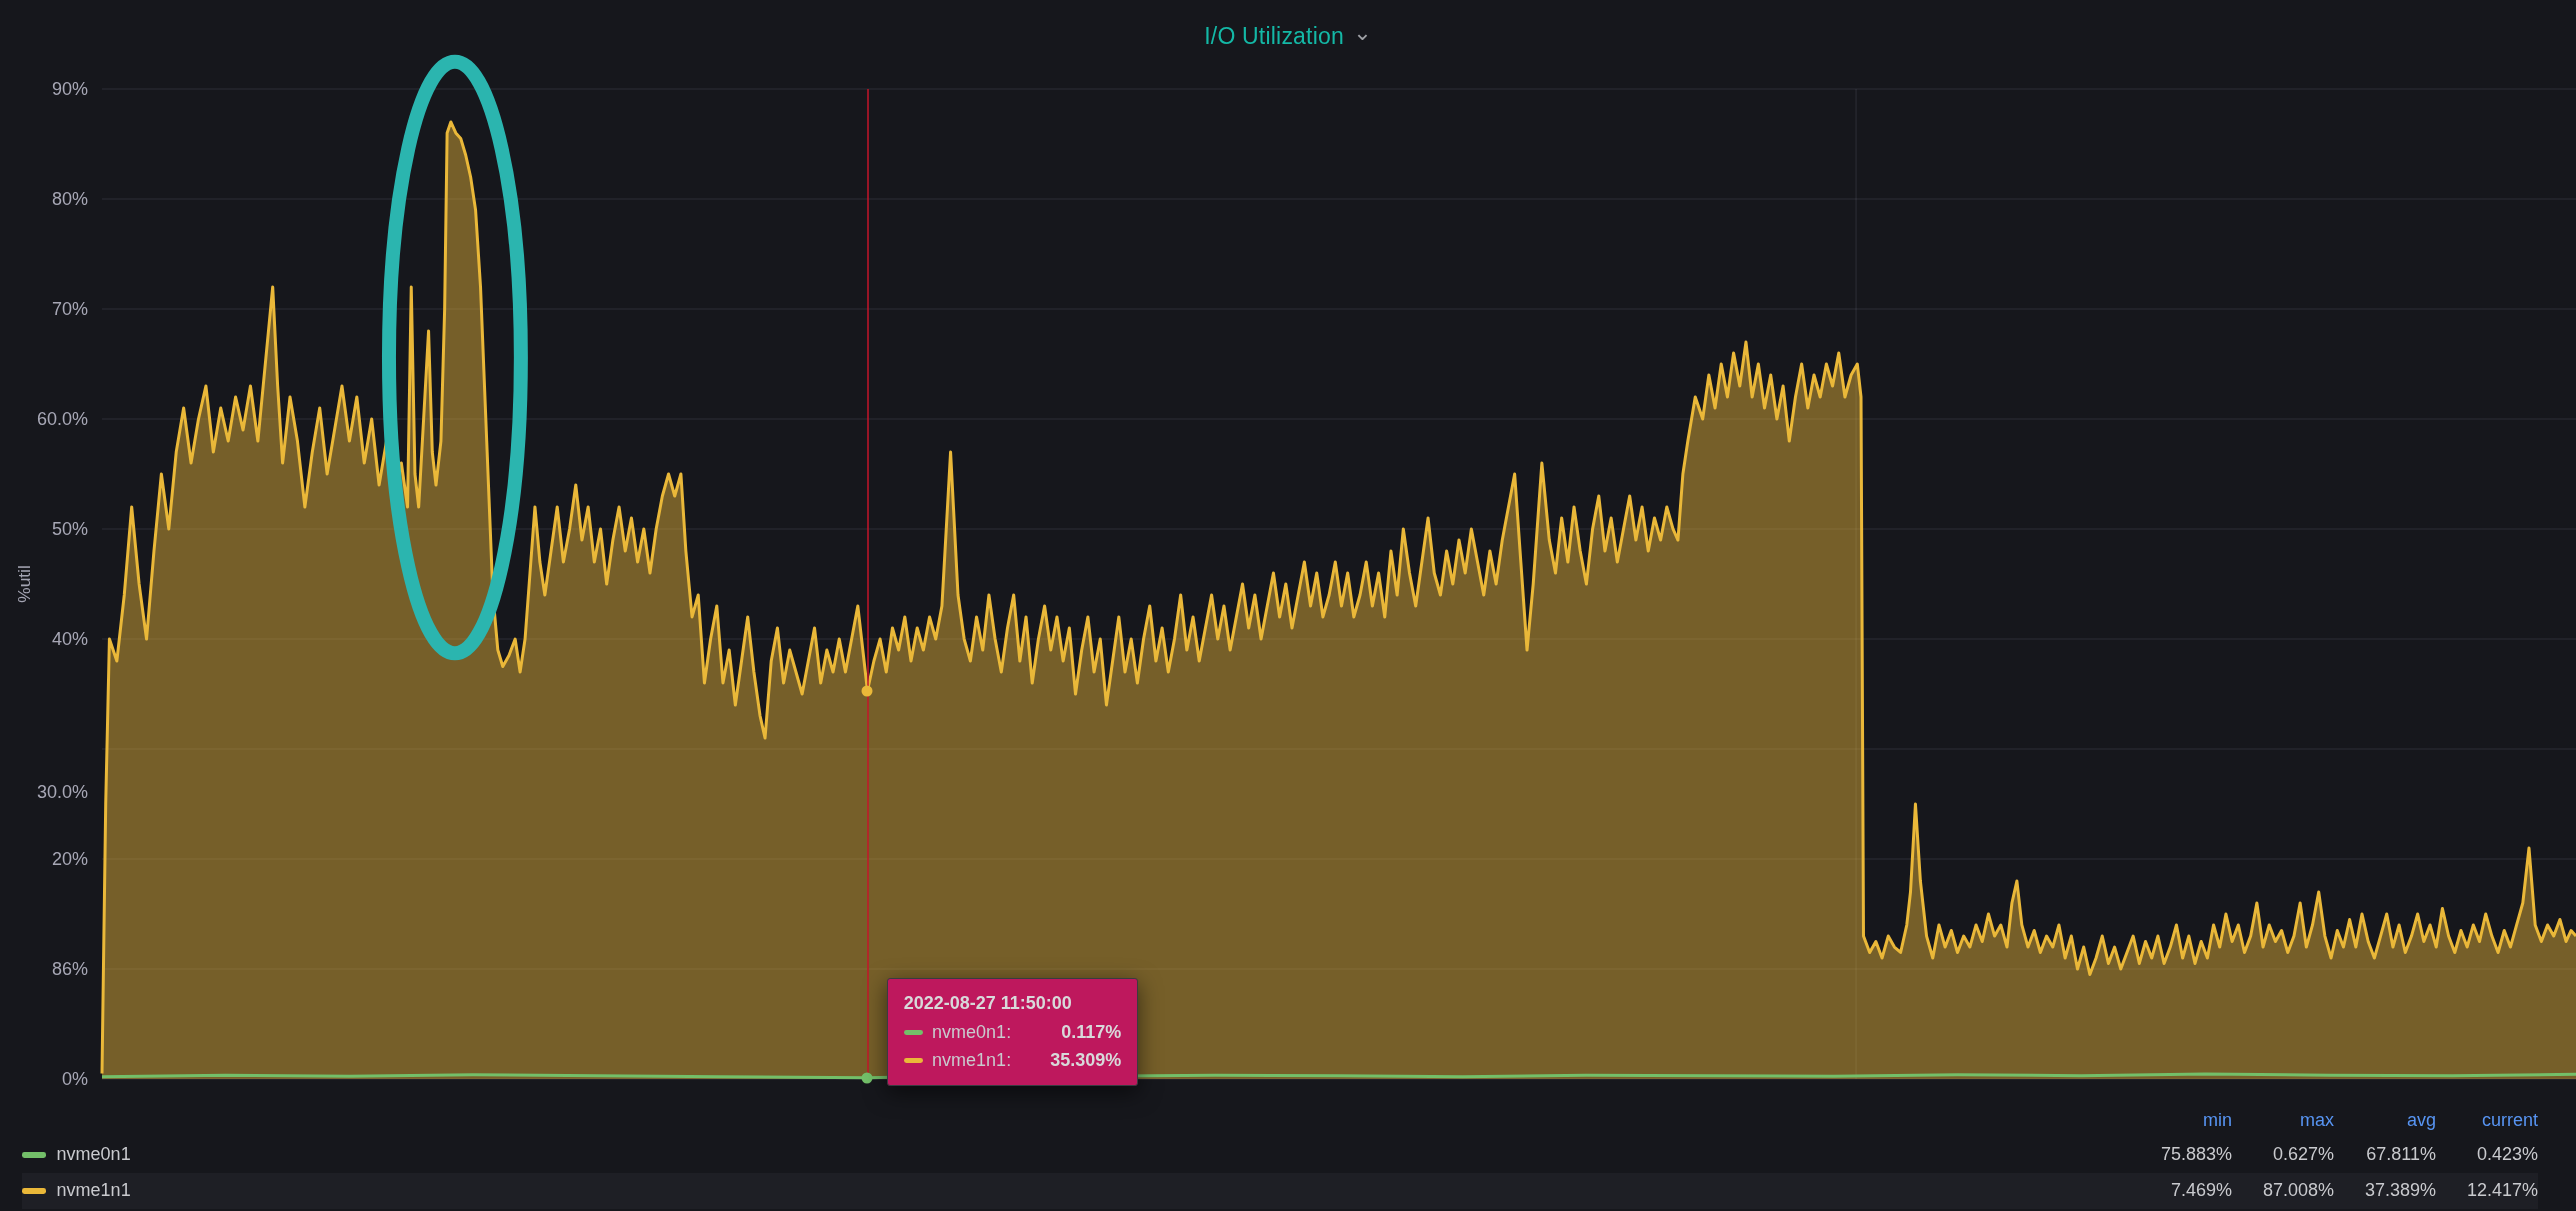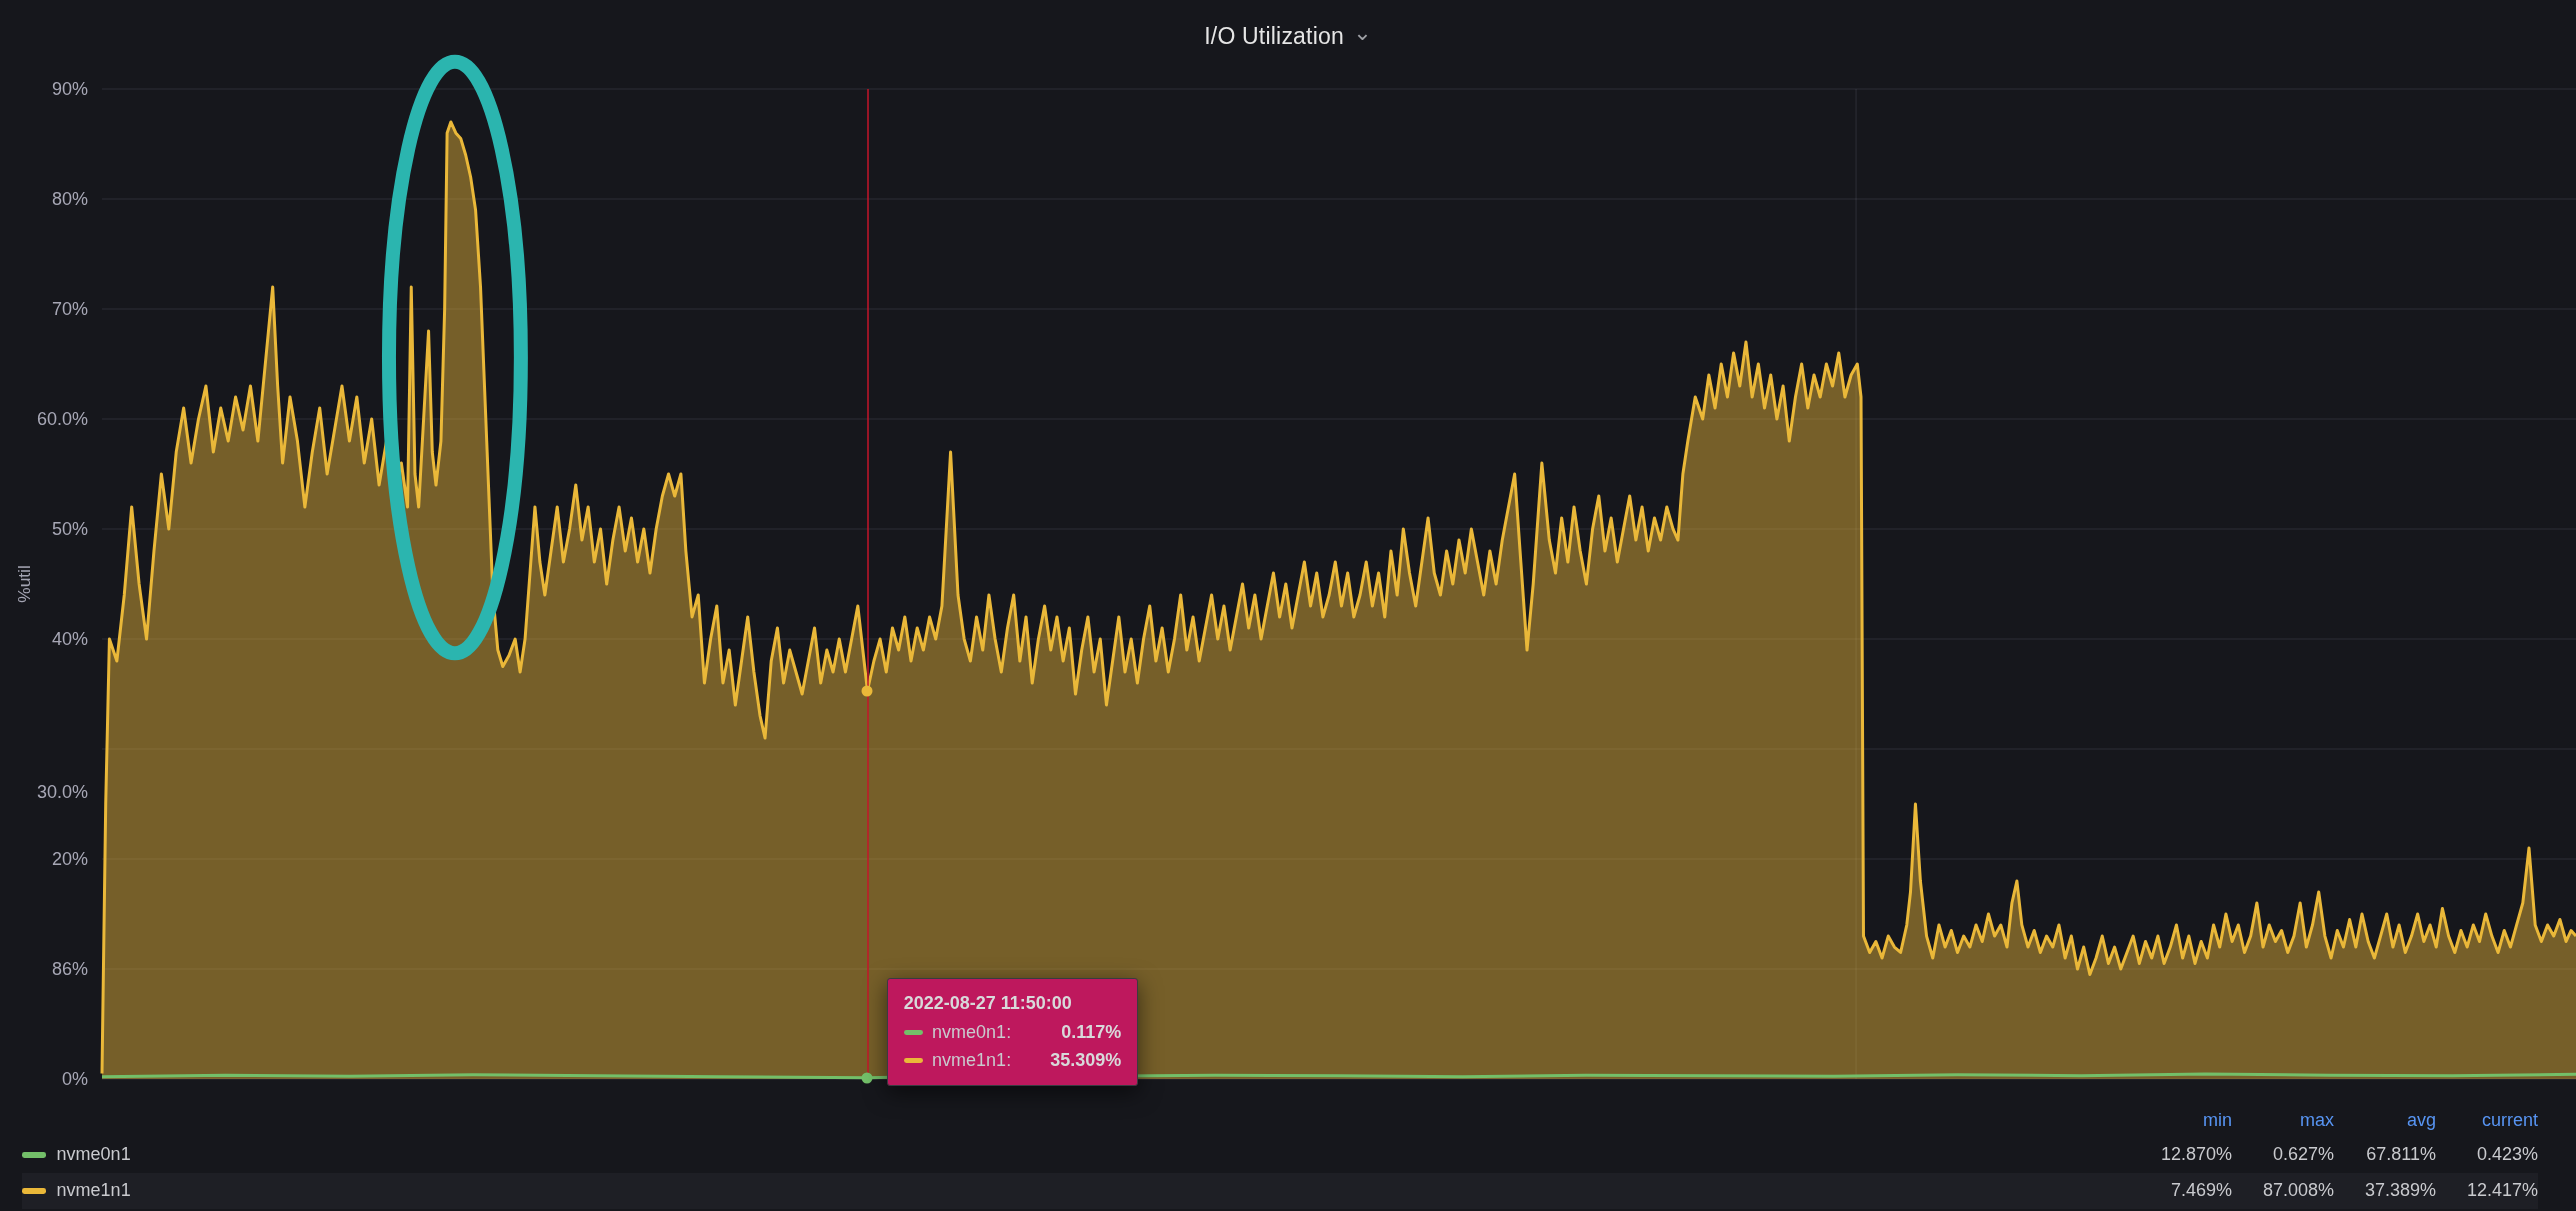--- a/index.html
+++ b/index.html
@@ -9,21 +9,21 @@
     font-family: "Liberation Sans", sans-serif;
     overflow: hidden;
   }
   .panel { position: relative; width: 2576px; height: 1212px; background: #16171c; }
 
   .panel-header {
     position: absolute; top: 0; left: 0; right: 0; height: 72px;
     display: flex; align-items: center; justify-content: center; gap: 9.4px;
     cursor: pointer; z-index: 2;
   }
-  .panel-title { font-size: 23px; font-weight: 500; color: #e5e5e5; letter-spacing: 0.2px; }
+  .panel-title { font-size: 23px; font-weight: 500; color: #14b8a6; letter-spacing: 0.2px; }
   .chevron { font-size: 22px; color: #9fa1a6; line-height: 1; margin-top: -6.3px; }
 
   .y-label {
     position: absolute; left: 23.6px; top: 584px;
     transform: translate(-50%,-50%) rotate(-90deg);
     font-size: 17.3px; color: rgba(204,204,220,0.78); white-space: nowrap;
   }
   .y-ticks { position: absolute; left: 0; top: 89px; width: 88px; height: 990px; }
   .ytick {
     position: absolute; right: 0; transform: translateY(-50%);
@@ -136,21 +136,21 @@
       <div class="col">min</div>
       <div class="col">max</div>
       <div class="col">avg</div>
       <div class="col">current</div>
     </div>
     <div class="legend-row">
       <div class="legend-name">
         <span class="dash" style="background:#73BF69"></span>
         <span>nvme0n1</span>
       </div>
-      <div class="col">12.870%</div>
+      <div class="col">75.883%</div>
       <div class="col">0.627%</div>
       <div class="col">67.811%</div>
       <div class="col">0.423%</div>
     </div>
     <div class="legend-row highlight">
       <div class="legend-name">
         <span class="dash" style="background:#EAB839"></span>
         <span>nvme1n1</span>
       </div>
       <div class="col">7.469%</div>

